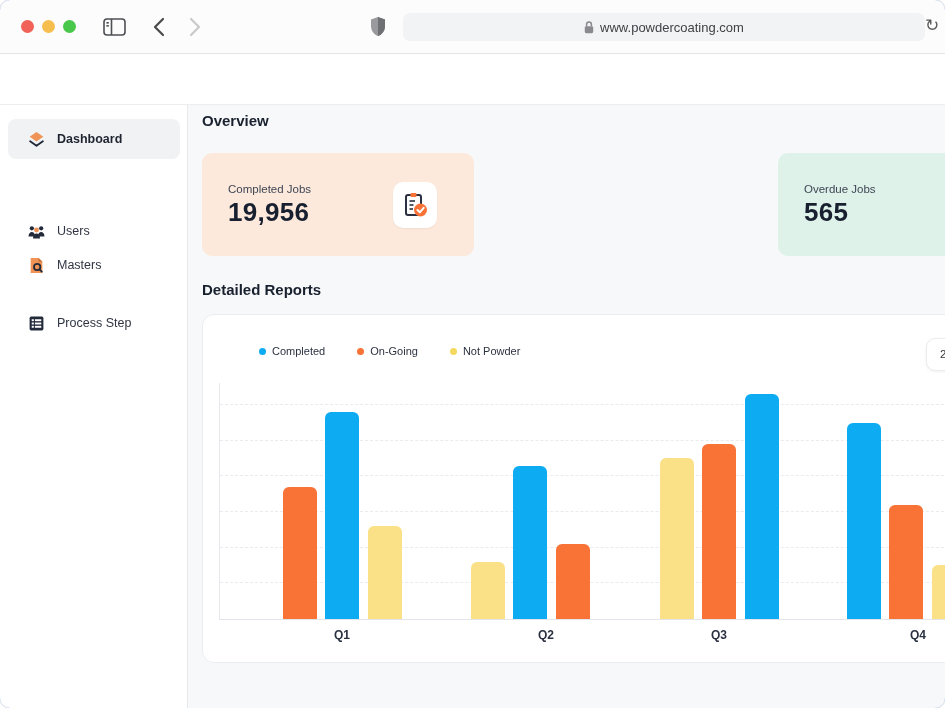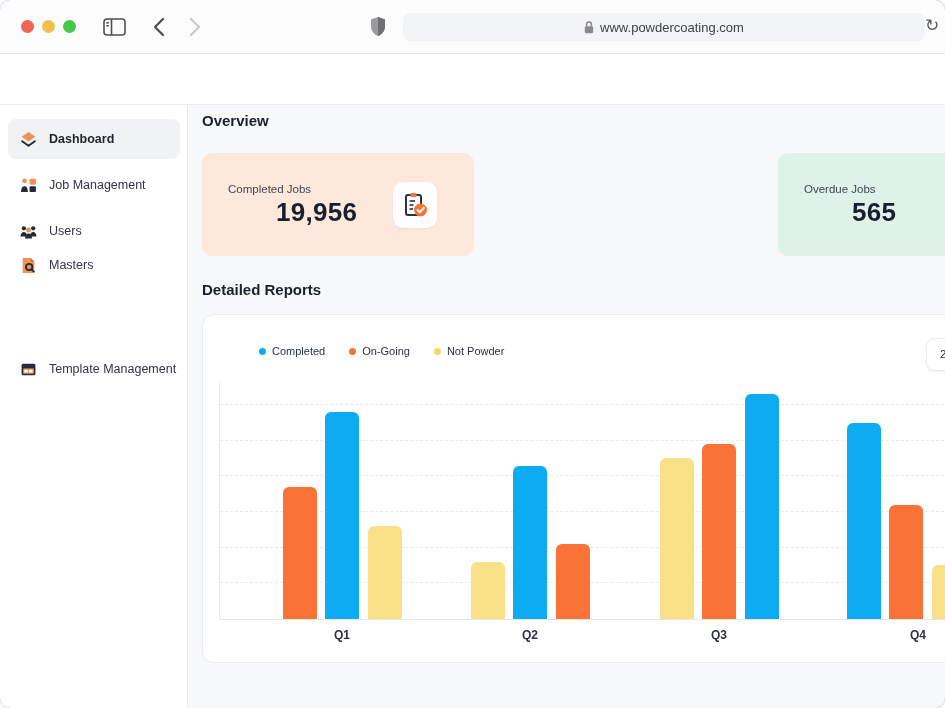--- a/index.html
+++ b/index.html
@@ -17,36 +17,36 @@
   
   .appheader { position:absolute; left:0; top:54px; width:945px; height:51px; background:#fff; border-bottom:1px solid #ededef; }
   .logo-mark { position:absolute; left:22px; top:61px; }
   .logo-divider { position:absolute; left:61px; top:63px; width:2px; height:34px; background:#35608d; border-radius:1px; }
   .logo-text { position:absolute; left:70px; top:62px; font-size:13.5px; font-weight:800; color:#1a4b7d; line-height:16px; letter-spacing:.1px; }
   .hamburger { position:absolute; left:202px; top:73px; width:16px; cursor:pointer; }
   .hamburger div { height:2px; background:#30343b; margin-bottom:3.5px; border-radius:1px; }
 
   
   .sidebar { position:absolute; left:0; top:105px; width:188px; height:603px; background:#fff; border-right:1px solid #e8e9eb; }
-  .s-item { position:absolute; left:8px; width:172px; height:40px; border-radius:8px; display:flex; align-items:center; padding-left:12px; gap:12px; cursor:pointer; }
+  .s-item { position:absolute; left:8px; width:172px; height:40px; border-radius:8px; display:flex; align-items:center; padding-left:20px; gap:12px; cursor:pointer; }
   .s-item.active { background:#f1f2f4; }
   .s-label { font-size:12.5px; color:#2f3542; font-weight:500; white-space:nowrap; }
   .s-item.active .s-label { color:#1e2430; font-weight:700; }
 
   
   .main-bg { position:absolute; left:188px; top:105px; width:757px; height:603px; background:#f7f8fa; }
   .sec-title { position:absolute; left:202px; font-size:15px; font-weight:700; color:#19212f; }
   .stat-card { position:absolute; top:153px; width:272px; height:103px; border-radius:10px; }
   .stat-label { position:absolute; left:26px; top:30px; font-size:11.5px; color:#3e4654; font-weight:500; }
-  .stat-value { position:absolute; left:26px; top:44px; font-size:26px; font-weight:800; color:#182030; letter-spacing:.3px;margin-left:48px; }
+  .stat-value { position:absolute; left:26px; top:44px; font-size:26px; font-weight:800; color:#182030; letter-spacing:.3px; }
   .icon-box { position:absolute; left:191px; top:29px; width:44px; height:46px; background:#fff; border-radius:10px; display:flex; align-items:center; justify-content:center; box-shadow:0 1px 2px rgba(0,0,0,.05); }
 
   
   .chart-card { position:absolute; left:202px; top:314px; width:758px; height:349px; background:#fff; border:1px solid #ecedf0; border-radius:12px; }
-  .legend { position:absolute; left:56px; top:30px; display:flex; gap:24px; align-items:flex-end; }
+  .legend { position:absolute; left:56px; top:30px; display:flex; gap:32px; align-items:flex-end; }
   .legend-item { display:flex; align-items:center; gap:6px; cursor:pointer; }
   .legend-dot { width:7px; height:7px; border-radius:50%; }
   .legend-label { font-size:11px; color:#2b3240; }
   .year-chip { position:absolute; left:723px; top:23px; width:62px; height:33px; background:#fff; border:1px solid #ececec; border-radius:9px; box-shadow:0 1px 3px rgba(0,0,0,.06); font-size:11.5px; color:#333; line-height:31px; padding-left:13px; cursor:pointer; }
   .plot { position:absolute; left:16px; top:68px; width:740px; height:237px; border-left:1px solid #e6e8ec; border-bottom:1px solid #e2e5e9; }
   .gridline { position:absolute; left:0; width:100%; height:0; border-top:1px dashed #e9ebef; }
   .bar { position:absolute; bottom:0; width:34px; border-radius:6px 6px 0 0; }
   .x-label { position:absolute; top:245px; width:60px; text-align:center; font-size:12px; font-weight:600; color:#2a3140; }
 </style>
 </head>
@@ -105,57 +105,51 @@
   </div>
 
   <div class="sidebar">
     <div class="s-item active" style="top:14px">
       <svg width="17" height="17" viewBox="0 0 16 16">
         <polygon points="8,1 14.4,5.4 8,9.8 1.6,5.4" fill="#ef9357"></polygon>
         <polyline points="2,9.6 8,13.8 14,9.6" fill="none" stroke="#232b3a" stroke-width="1.8" stroke-linecap="round" stroke-linejoin="round"></polyline>
       </svg>
       <span class="s-label">Dashboard</span>
     </div>
-    <div class="s-item" style="top:60px">
-      <svg width="17" height="17" viewBox="0 0 16 16">
-        <circle cx="4.2" cy="3.6" r="2.3" fill="#ef9357"></circle>
-        <path d="M1 14 C1 10.5 2.4 8.8 4.2 8.8 C6 8.8 7.4 10.5 7.4 14 Z" fill="#232b3a"></path>
-        <rect x="9" y="1.6" width="6" height="5.6" rx="1" fill="#ef9357"></rect>
-        <rect x="9" y="8.6" width="6" height="5.6" rx="1" fill="#232b3a"></rect>
-      </svg>
-      <span class="s-label">Job Management</span>
-    </div>
     <div class="s-item" style="top:106px">
       <svg width="17" height="17" viewBox="0 0 16 16">
         <circle cx="3.6" cy="5" r="2" fill="#232b3a"></circle>
           <circle cx="12.4" cy="5" r="2" fill="#232b3a"></circle>
         <path d="M0.5 12.6 C0.5 9.9 1.9 8.4 3.6 8.4 C5.3 8.4 6.7 9.9 6.7 12.6 Z" fill="#232b3a"></path>
         <path d="M9.3 12.6 C9.3 9.9 10.7 8.4 12.4 8.4 C14.1 8.4 15.5 9.9 15.5 12.6 Z" fill="#232b3a"></path>
         <circle cx="8" cy="6.6" r="2.3" fill="#ef9357"></circle>
         <path d="M4.7 14.6 C4.7 11.5 6.1 9.9 8 9.9 C9.9 9.9 11.3 11.5 11.3 14.6 Z" fill="#232b3a"></path>
       </svg>
       <span class="s-label">Users</span>
     </div>
     <div class="s-item" style="top:140px">
       <svg width="17" height="17" viewBox="0 0 16 16">
         <path d="M2.5 1 H10 L13.5 4.5 V15 H2.5 Z" fill="#ef9357"></path>
         <path d="M10 1 L13.5 4.5 H10 Z" fill="#c96f33"></path>
         <circle cx="8.6" cy="9.4" r="3" fill="none" stroke="#232b3a" stroke-width="1.7"></circle>
         <line x1="10.8" y1="11.6" x2="13" y2="13.8" stroke="#232b3a" stroke-width="1.7" stroke-linecap="round"></line>
       </svg>
       <span class="s-label">Masters</span>
     </div>
-    <div class="s-item" style="top:244px">
-      <svg width="17" height="17" viewBox="0 0 16 16">
-        <rect x="1.5" y="2.5" width="13" height="11" rx="1.5" fill="#232b3a"></rect>
-        <rect x="3" y="7" width="10" height="5" fill="#ef9357"></rect>
-        <rect x="4" y="8.2" width="3.3" height="2.6" rx="0.5" fill="#fff"></rect>
-          <rect x="8.4" y="8.2" width="3.3" height="2.6" rx="0.5" fill="#fff"></rect>
-      </svg>
-      <span class="s-label">Template Management</span>
+    <div class="s-item" style="top:198px">
+      <svg width="17" height="17" viewBox="0 0 16 16">
+        <rect x="1.5" y="1.5" width="13" height="13" rx="1.5" fill="#232b3a"></rect>
+        <rect x="3.5" y="4" width="2" height="1.8" fill="#fff"></rect>
+          <rect x="6.5" y="4" width="6" height="1.8" fill="#fff"></rect>
+        <rect x="3.5" y="7.1" width="2" height="1.8" fill="#fff"></rect>
+          <rect x="6.5" y="7.1" width="6" height="1.8" fill="#fff"></rect>
+        <rect x="3.5" y="10.2" width="2" height="1.8" fill="#fff"></rect>
+          <rect x="6.5" y="10.2" width="6" height="1.8" fill="#fff"></rect>
+      </svg>
+      <span class="s-label">Process Step</span>
     </div>
   </div>
 
   <div class="main-bg"></div>
 
   <div class="sec-title" style="top:112px">Overview</div>
 
   <div class="stat-card" style="left: 202px; background: rgb(252, 233, 219);">
     <div class="stat-label">Completed Jobs</div>
     <div class="stat-value">19,956</div>
@@ -201,21 +195,21 @@
         <div class="gridline" style="bottom: 142.8px;"></div>
         <div class="gridline" style="bottom: 178.5px;"></div>
         <div class="gridline" style="bottom: 214.2px;"></div>
         <div class="bar" style="left: 62.5px; height: 132.09px; background: rgb(249, 114, 54);"></div>
         <div class="bar" style="left: 105px; height: 207.06px; background: rgb(13, 172, 242);"></div>
         <div class="bar" style="left: 147.5px; height: 92.82px; background: rgb(250, 225, 135);"></div>
         <div class="x-label" style="left: 92px;">Q1</div>
         <div class="bar" style="left: 250.5px; height: 57.12px; background: rgb(250, 225, 135);"></div>
         <div class="bar" style="left: 293px; height: 153.51px; background: rgb(13, 172, 242);"></div>
         <div class="bar" style="left: 335.5px; height: 74.97px; background: rgb(249, 114, 54);"></div>
-        <div class="x-label" style="left: 280px;">Q2</div>
+        <div class="x-label" style="left: 296px;">Q2</div>
         <div class="bar" style="left: 439.5px; height: 160.65px; background: rgb(250, 225, 135);"></div>
         <div class="bar" style="left: 482px; height: 174.93px; background: rgb(249, 114, 54);"></div>
         <div class="bar" style="left: 524.5px; height: 224.91px; background: rgb(13, 172, 242);"></div>
         <div class="x-label" style="left: 469px;">Q3</div>
         <div class="bar" style="left: 626.5px; height: 196.35px; background: rgb(13, 172, 242);"></div>
         <div class="bar" style="left: 669px; height: 114.24px; background: rgb(249, 114, 54);"></div>
         <div class="bar" style="left: 711.5px; height: 53.55px; background: rgb(250, 225, 135);"></div>
         <div class="x-label" style="left: 668px;">Q4</div>
       </div>
   </div>

